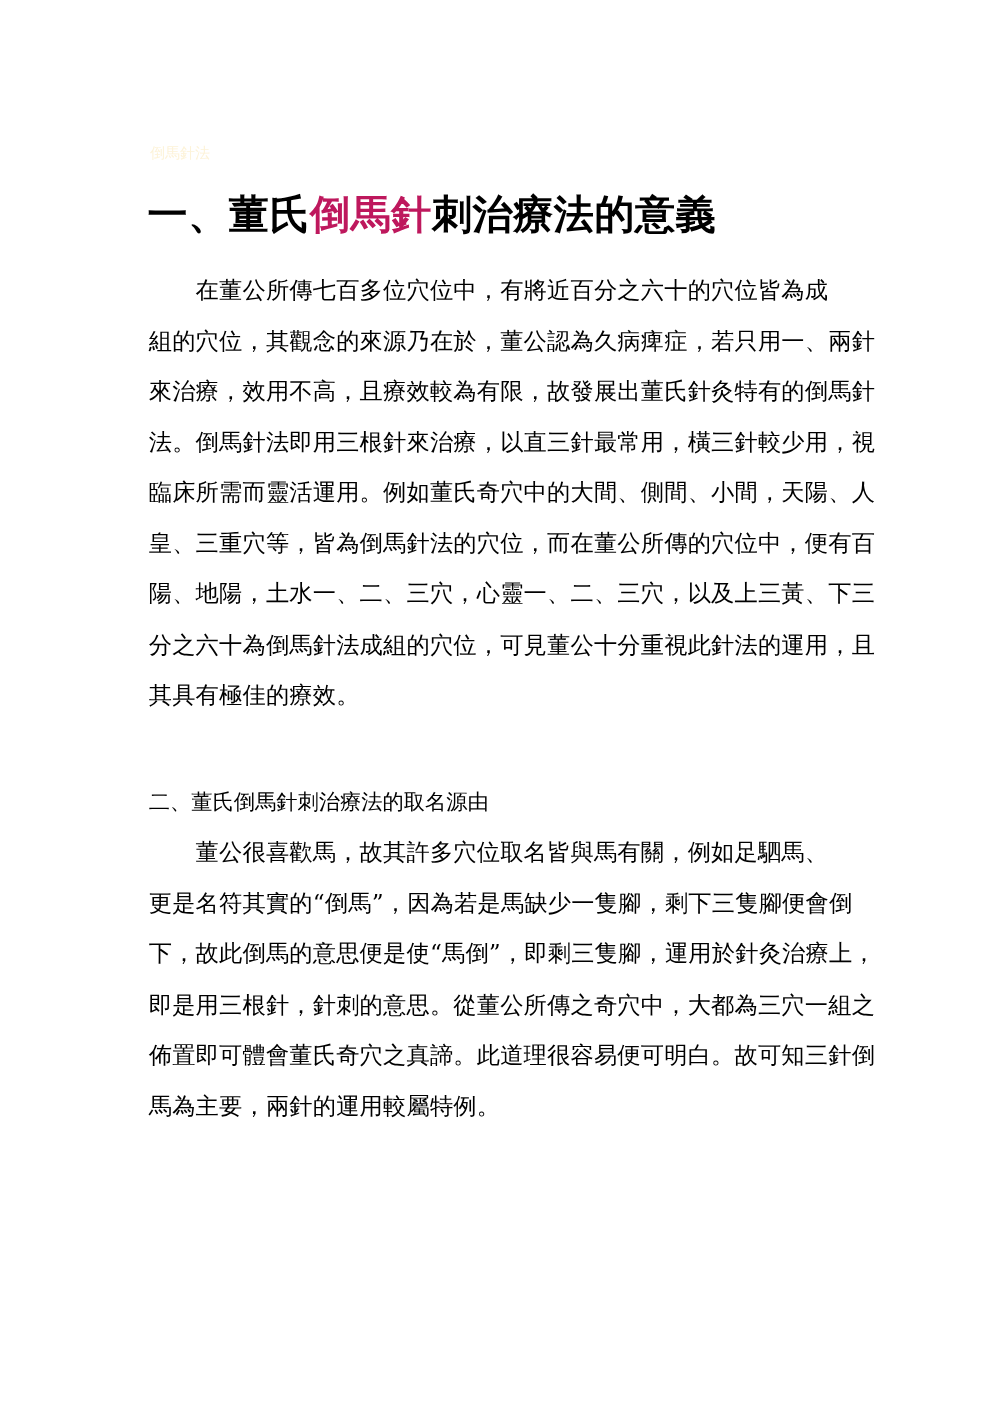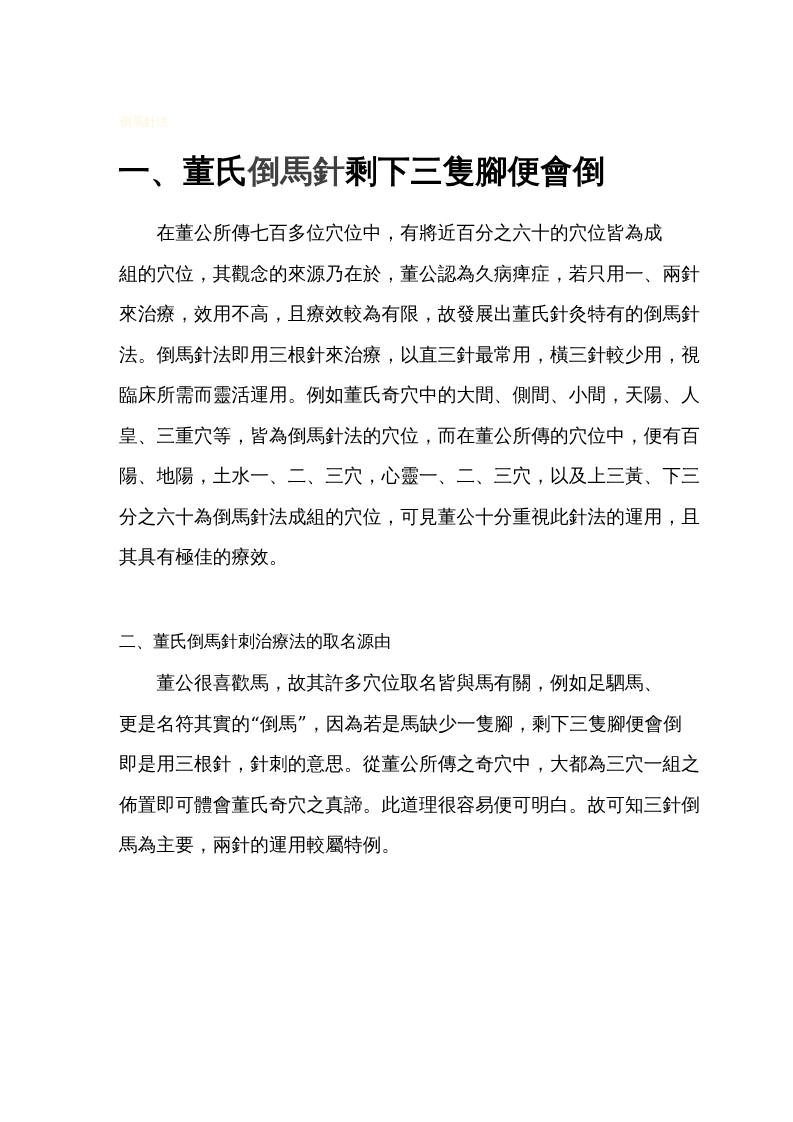--- a/index.html
+++ b/index.html
@@ -9,21 +9,21 @@
       position: absolute; left: 120px; top: 114px;
       font-family: "DejaVu Serif", "Liberation Serif", serif;
       font-size: 12px; color: #fdf3d8; letter-spacing: 0px;
     }
     .title {
       position: absolute; left: 118px; top: 150px;
       font-family: "DejaVu Sans", "Liberation Sans", sans-serif;
       font-size: 32px; font-weight: bold; color: #000;
       white-space: nowrap; letter-spacing: 0.5px;
     }
-    .title .accent { color: #404040; }
+    .title .accent { color: #be185d; }
     .body-text {
       position: absolute; left: 119px; width: 560px;
       font-family: "DejaVu Serif", "Liberation Serif", serif;
       font-size: 18.6px; color: #000; line-height: 40.5px;
       letter-spacing: 0.15px;
       text-align: justify;
     }
     .line { display: block; white-space: nowrap; height: 40.5px; }
     .p1 { top: 213px; }
     .section2 {
@@ -34,38 +34,39 @@
     .p2 { top: 663px; }
   </style>
 </head>
 <body>
 
 <div class="page">
 
   <div class="header-note">倒馬針法</div>
 
   <div class="title">
-    <span>一、董氏</span><span class="accent">倒馬針</span><span>剩下三隻腳便會倒</span>
+    <span>一、董氏</span><span class="accent">倒馬針</span><span>刺治療法的意義</span>
   </div>
 
   <div class="body-text p1">
     <span class="line">　　在董公所傳七百多位穴位中，有將近百分之六十的穴位皆為成</span>
     <span class="line">組的穴位，其觀念的來源乃在於，董公認為久病痺症，若只用一、兩針</span>
     <span class="line">來治療，效用不高，且療效較為有限，故發展出董氏針灸特有的倒馬針</span>
     <span class="line">法。倒馬針法即用三根針來治療，以直三針最常用，橫三針較少用，視</span>
     <span class="line">臨床所需而靈活運用。例如董氏奇穴中的大間、側間、小間，天陽、人</span>
     <span class="line">皇、三重穴等，皆為倒馬針法的穴位，而在董公所傳的穴位中，便有百</span>
     <span class="line">陽、地陽，土水一、二、三穴，心靈一、二、三穴，以及上三黃、下三</span>
     <span class="line">分之六十為倒馬針法成組的穴位，可見董公十分重視此針法的運用，且</span>
     <span class="line">其具有極佳的療效。</span>
   </div>
 
   <div class="section2">二、董氏倒馬針刺治療法的取名源由</div>
 
   <div class="body-text p2">
     <span class="line">　　董公很喜歡馬，故其許多穴位取名皆與馬有關，例如足駟馬、</span>
     <span class="line">更是名符其實的“倒馬”，因為若是馬缺少一隻腳，剩下三隻腳便會倒</span>
+    <span class="line">下，故此倒馬的意思便是使“馬倒”，即剩三隻腳，運用於針灸治療上，</span>
     <span class="line">即是用三根針，針刺的意思。從董公所傳之奇穴中，大都為三穴一組之</span>
     <span class="line">佈置即可體會董氏奇穴之真諦。此道理很容易便可明白。故可知三針倒</span>
     <span class="line">馬為主要，兩針的運用較屬特例。</span>
   </div>
 
 </div>
 
 </body></html>

